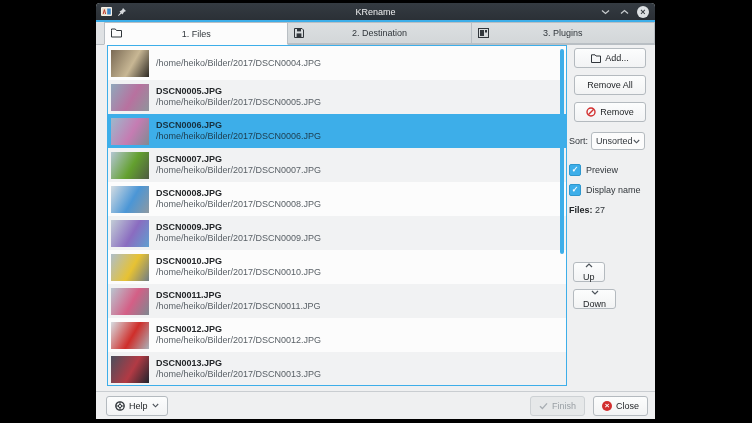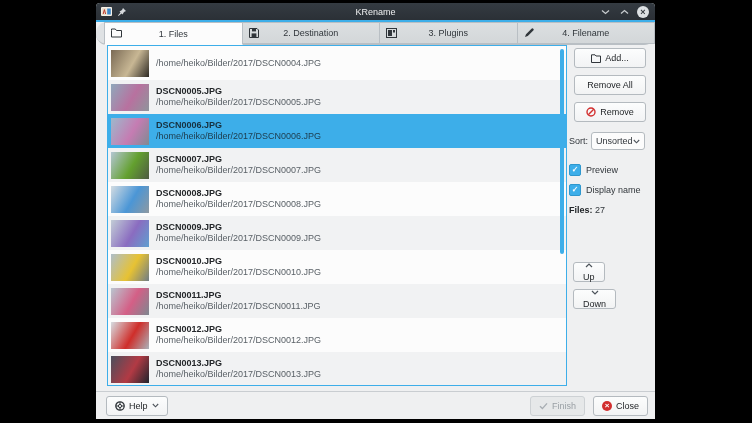--- a/index.html
+++ b/index.html
@@ -24,21 +24,21 @@
   }
   .tb-controls{margin-left:auto;display:flex;align-items:center;gap:7px;padding-right:6px;}
   .tb-btn{display:flex;align-items:center;justify-content:center;width:12px;height:12px;}
   .close-circle{
     width:12px;height:12px;border-radius:50%;background:#dde1e4;color:#33383d;
     font-size:9px;line-height:12px;text-align:center;font-weight:bold;
   }
   
   .tabbar{
     display:flex;height:23px;background:#dfe2e4;border-bottom:1px solid #b9bfc4;
-    padding-left:8px;box-sizing:border-box;border-radius:11px;
+    padding-left:8px;box-sizing:border-box;
   }
   .tab{
     flex:1;position:relative;display:flex;align-items:center;justify-content:center;
     font-size:9px;color:#31363b;background:linear-gradient(#dcdfe1,#d3d7d9);
     border:1px solid #b9bfc4;border-left:none;box-sizing:border-box;
   }
   .tab:first-child{border-left:1px solid #b9bfc4;}
   .tab.active{background:#fcfcfc;border-bottom:1px solid #fcfcfc;margin-bottom:-1px;}
   .tab .ticon{position:absolute;left:6px;top:5px;}
   
@@ -169,28 +169,20 @@
     <div class="tab">
       <span class="ticon">
         <svg width="11" height="10" viewBox="0 0 11 10">
             <rect x="0.5" y="0.5" width="10" height="9" fill="none" stroke="#31363b" stroke-width="1"></rect>
             <rect x="2" y="2" width="4" height="6" fill="#31363b"></rect>
             <rect x="7" y="2" width="2" height="2.5" fill="#31363b"></rect>
           </svg>
       </span>
       <span>3. Plugins</span>
     </div>
-    <div class="tab">
-      <span class="ticon">
-        <svg width="10" height="10" viewBox="0 0 10 10">
-            <path d="M1 9 L2 6.2 L7.5 0.7 a1 1 0 0 1 1.8 1.8 L3.8 8 Z" fill="#31363b"></path>
-          </svg>
-      </span>
-      <span>4. Filename</span>
-    </div>
   </div>
 
   <div class="filelist">
     <div id="rows">
   <div class="row">
     <div class="thumb" style="background: linear-gradient(120deg, rgb(122, 106, 85) 0%, rgb(200, 183, 148) 55%, rgb(46, 42, 36) 100%);"></div>
     <div class="ftext">
       <span class="fpath">/home/heiko/Bilder/2017/DSCN0004.JPG</span>
     </div>
   </div>

